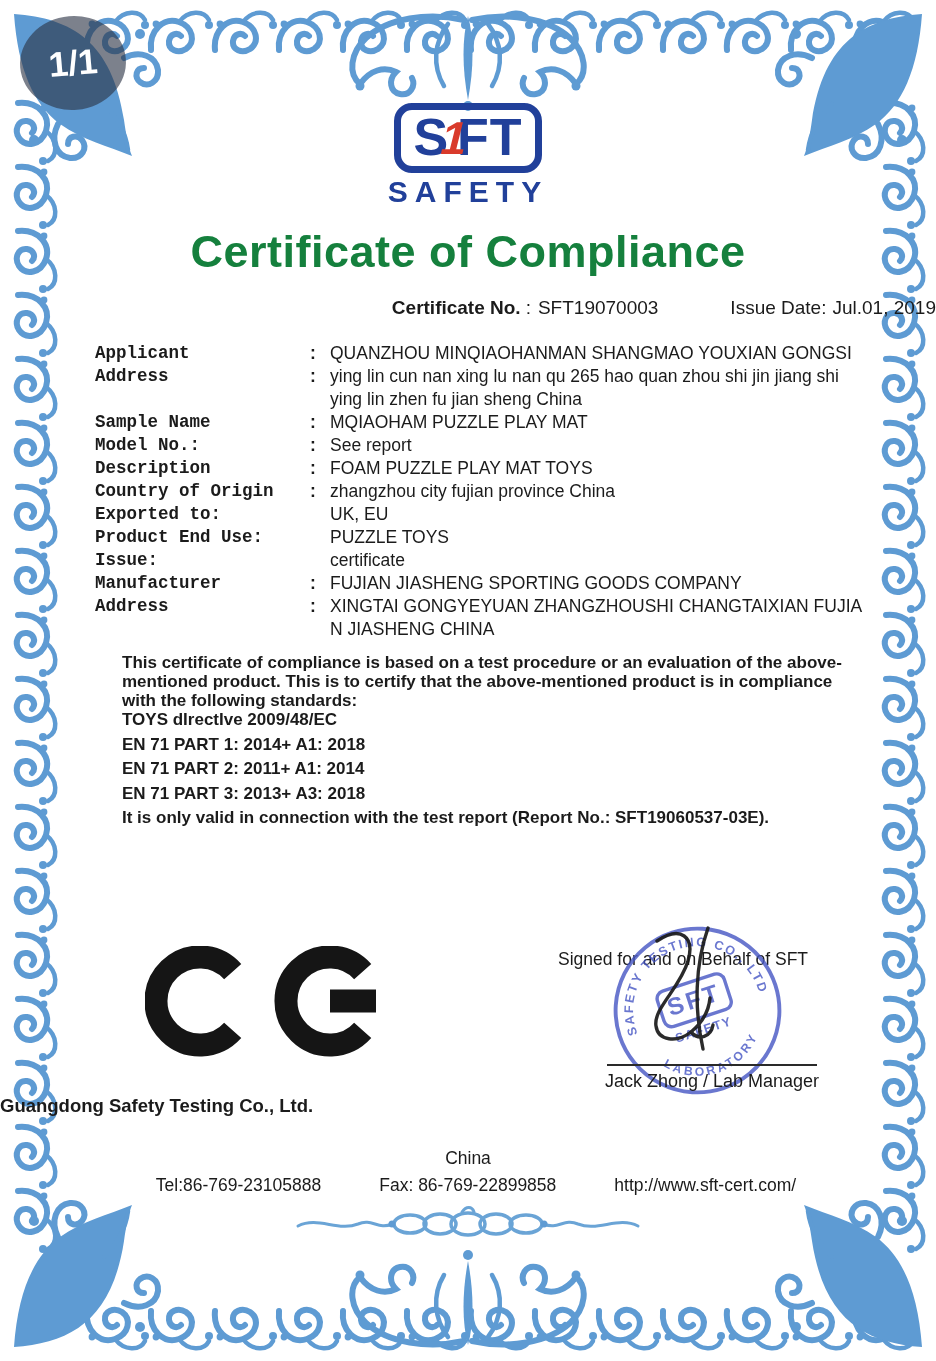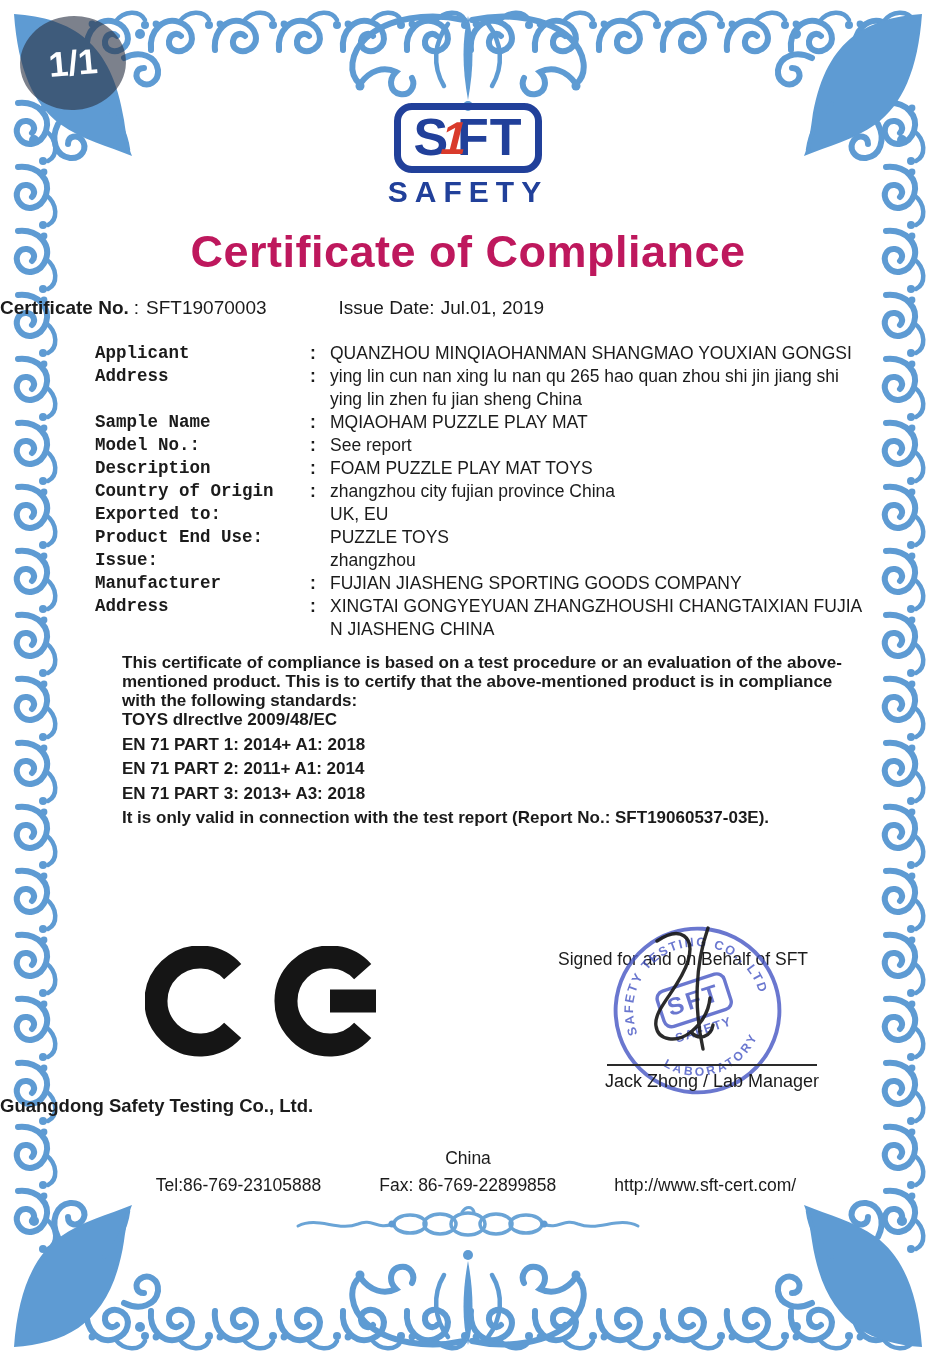--- a/index.html
+++ b/index.html
@@ -31,23 +31,23 @@
     padding:1px 13px 3px;line-height:1;
   }
   .ls{font-weight:bold;color:var(--navy);font-size:52px;letter-spacing:1px;}
   .lone{
     color:var(--red);font-weight:bold;font-size:46px;display:inline-block;
     transform:skewX(-14deg);margin:0 -11px 0 -7px;vertical-align:1px;
   }
   .logo-sub{color:var(--navy);font-weight:bold;font-size:30px;letter-spacing:7px;margin-top:4px;}
 
   .title{position:absolute;top:226px;left:0;right:0;text-align:center;
-    font-size:45px;font-weight:bold;color:#be185d;letter-spacing:.5px;}
-
-  .certline{position:absolute;top:297px;left:0;right:0;text-align:left;font-size:19px;}
+    font-size:45px;font-weight:bold;color:#15803d;letter-spacing:.5px;}
+
+  .certline{position:absolute;top:297px;left:0;right:0;text-align:right;font-size:19px;}
   .certline .sep{margin:0 7px 0 5px;}
   .certline .gap{display:inline-block;width:72px;}
   .certline .iv{margin-left:6px;}
 
   .fields{position:absolute;top:342px;left:95px;width:768px;font-size:17.5px;line-height:23px;}
   .frow{display:flex;}
   .frow .lab{width:215px;flex:none;font-weight:bold;font-family:Liberation Mono, monospace;}
   .frow .col{width:20px;flex:none;font-weight:bold;}
   .frow .val{flex:1;}
 
@@ -231,21 +231,21 @@
         <span class="val">UK, EU</span>
     </div>
     <div class="frow">
       <span class="lab">Product End Use:</span>
         <span class="col"></span>
         <span class="val">PUZZLE TOYS</span>
     </div>
     <div class="frow">
       <span class="lab">Issue:</span>
         <span class="col"></span>
-        <span class="val">zhangzhou</span>
+        <span class="val">certificate</span>
     </div>
     <div class="frow">
       <span class="lab">Manufacturer</span>
         <span class="col">:</span>
         <span class="val">FUJIAN JIASHENG SPORTING GOODS COMPANY</span>
     </div>
     <div class="frow">
       <span class="lab">Address</span>
         <span class="col">:</span>
         <span class="val">XINGTAI GONGYEYUAN ZHANGZHOUSHI CHANGTAIXIAN FUJIA N JIASHENG CHINA</span>

